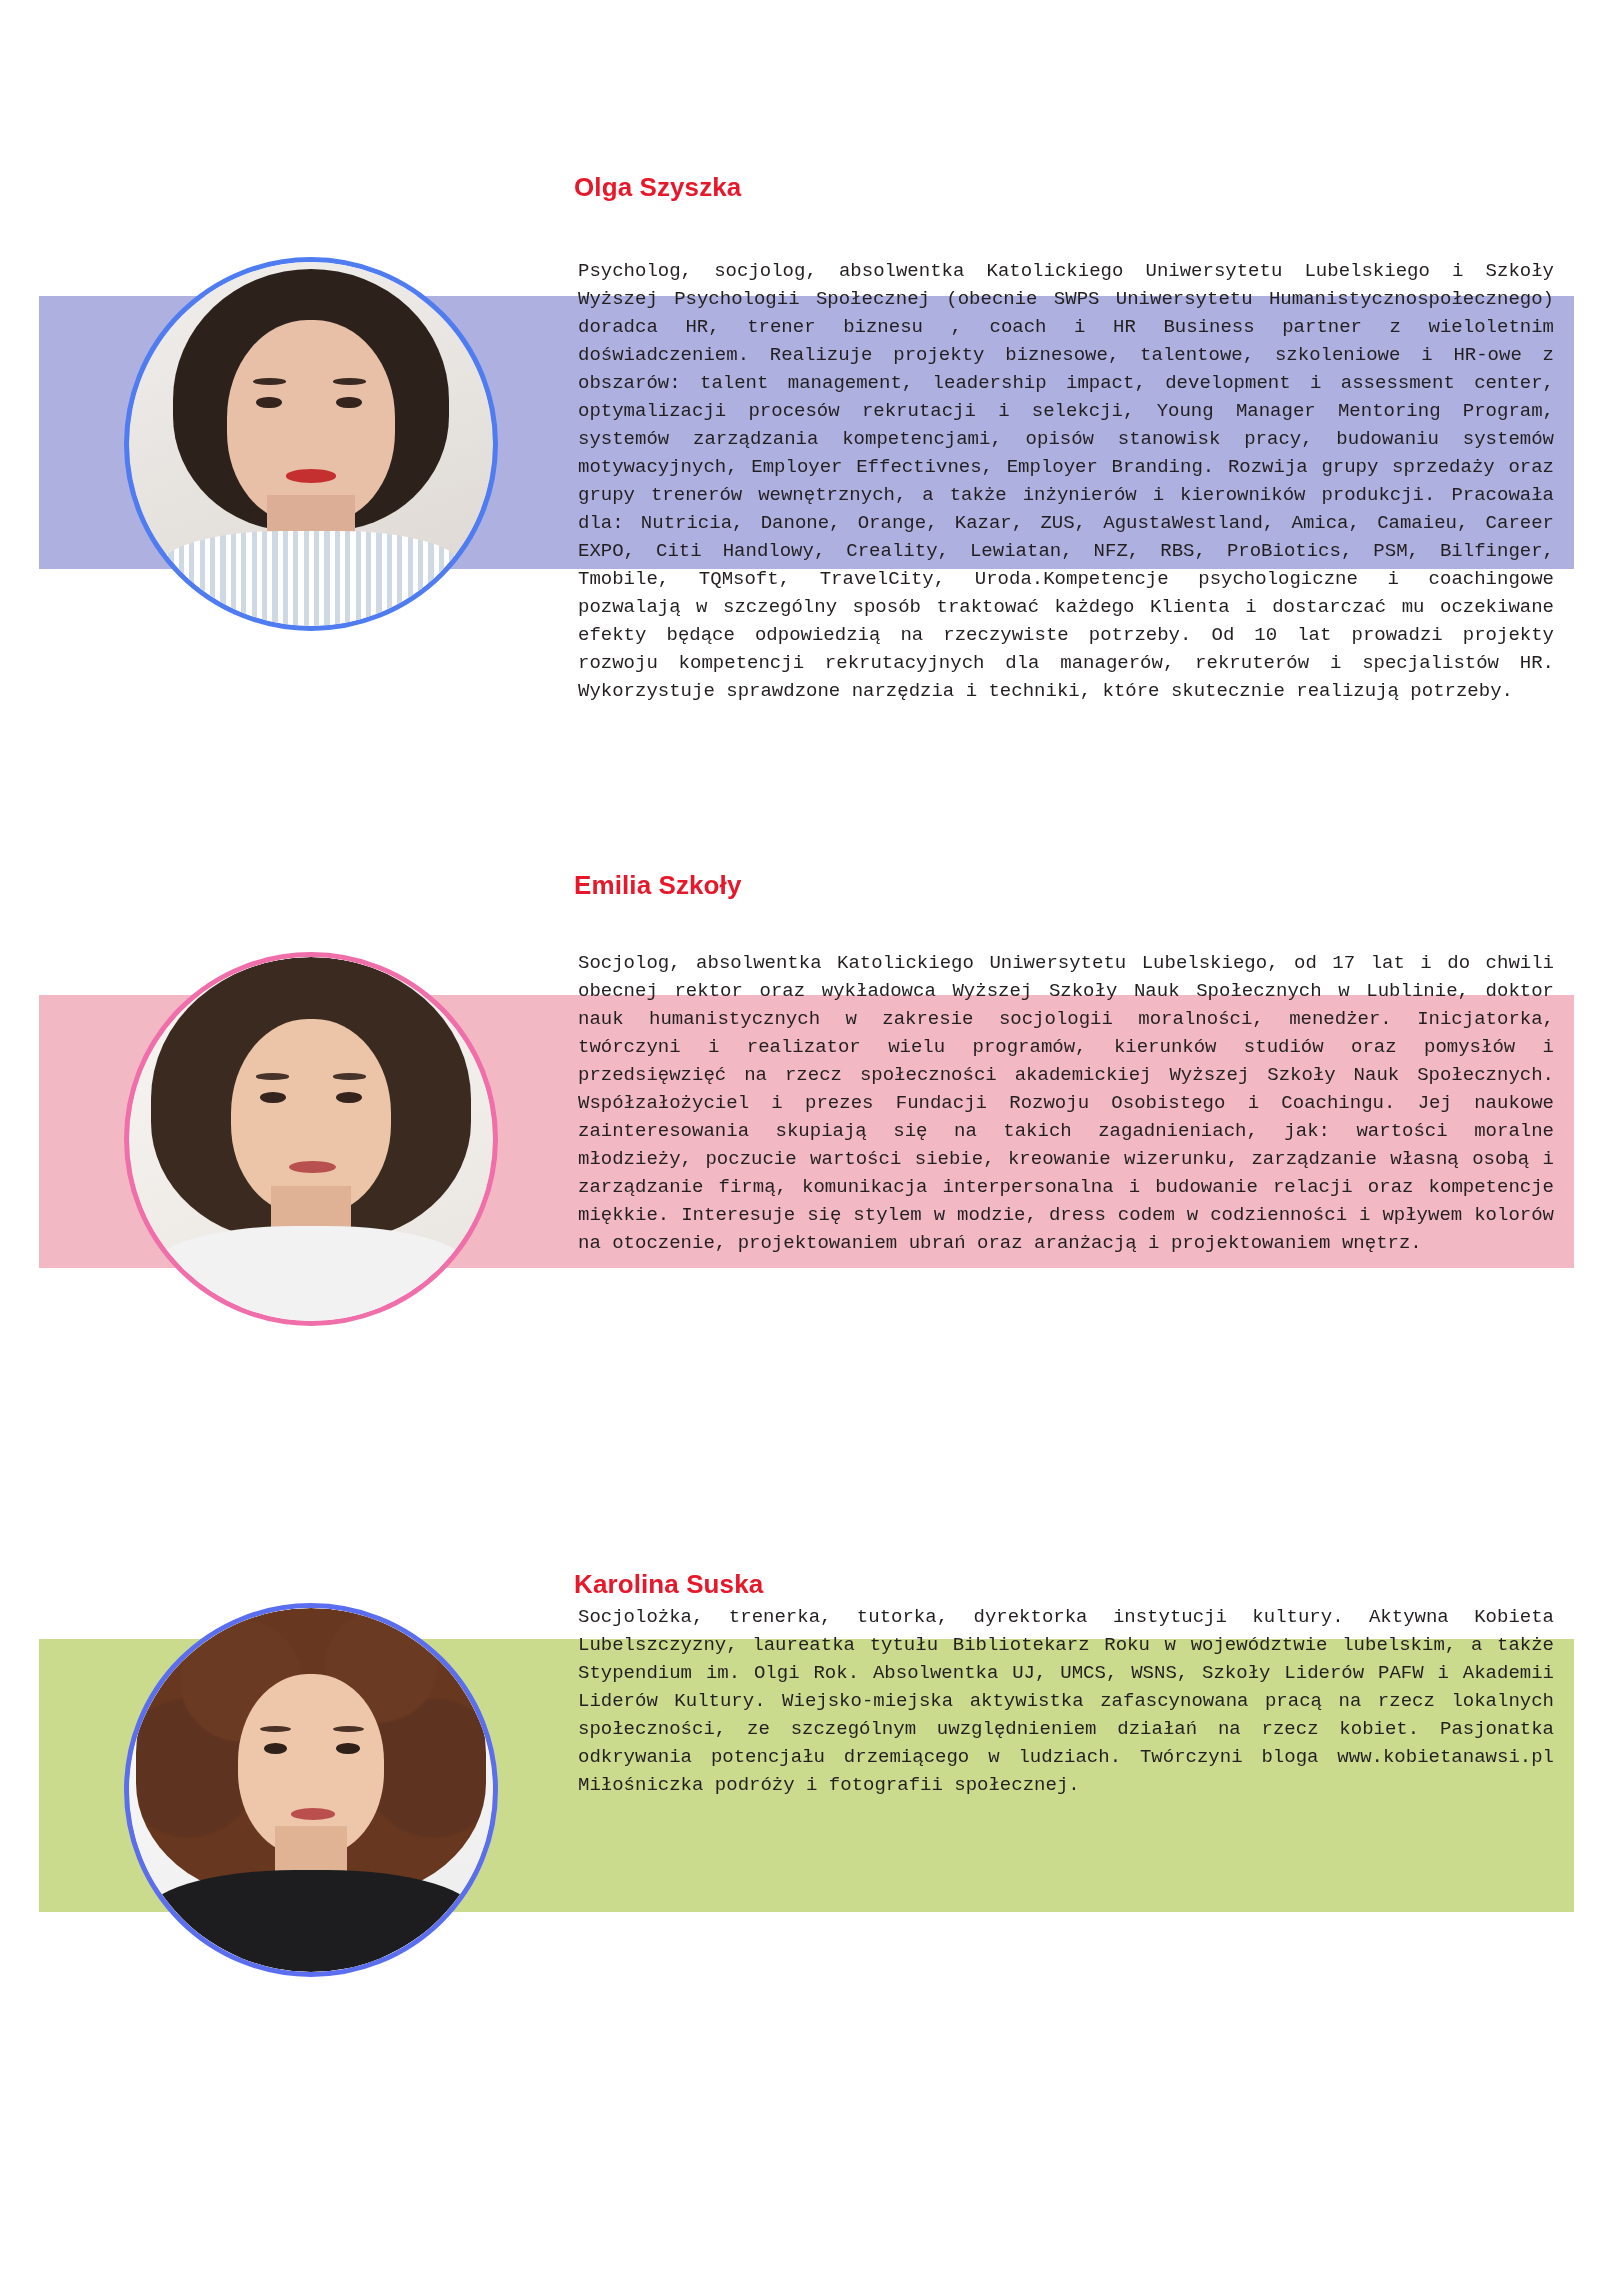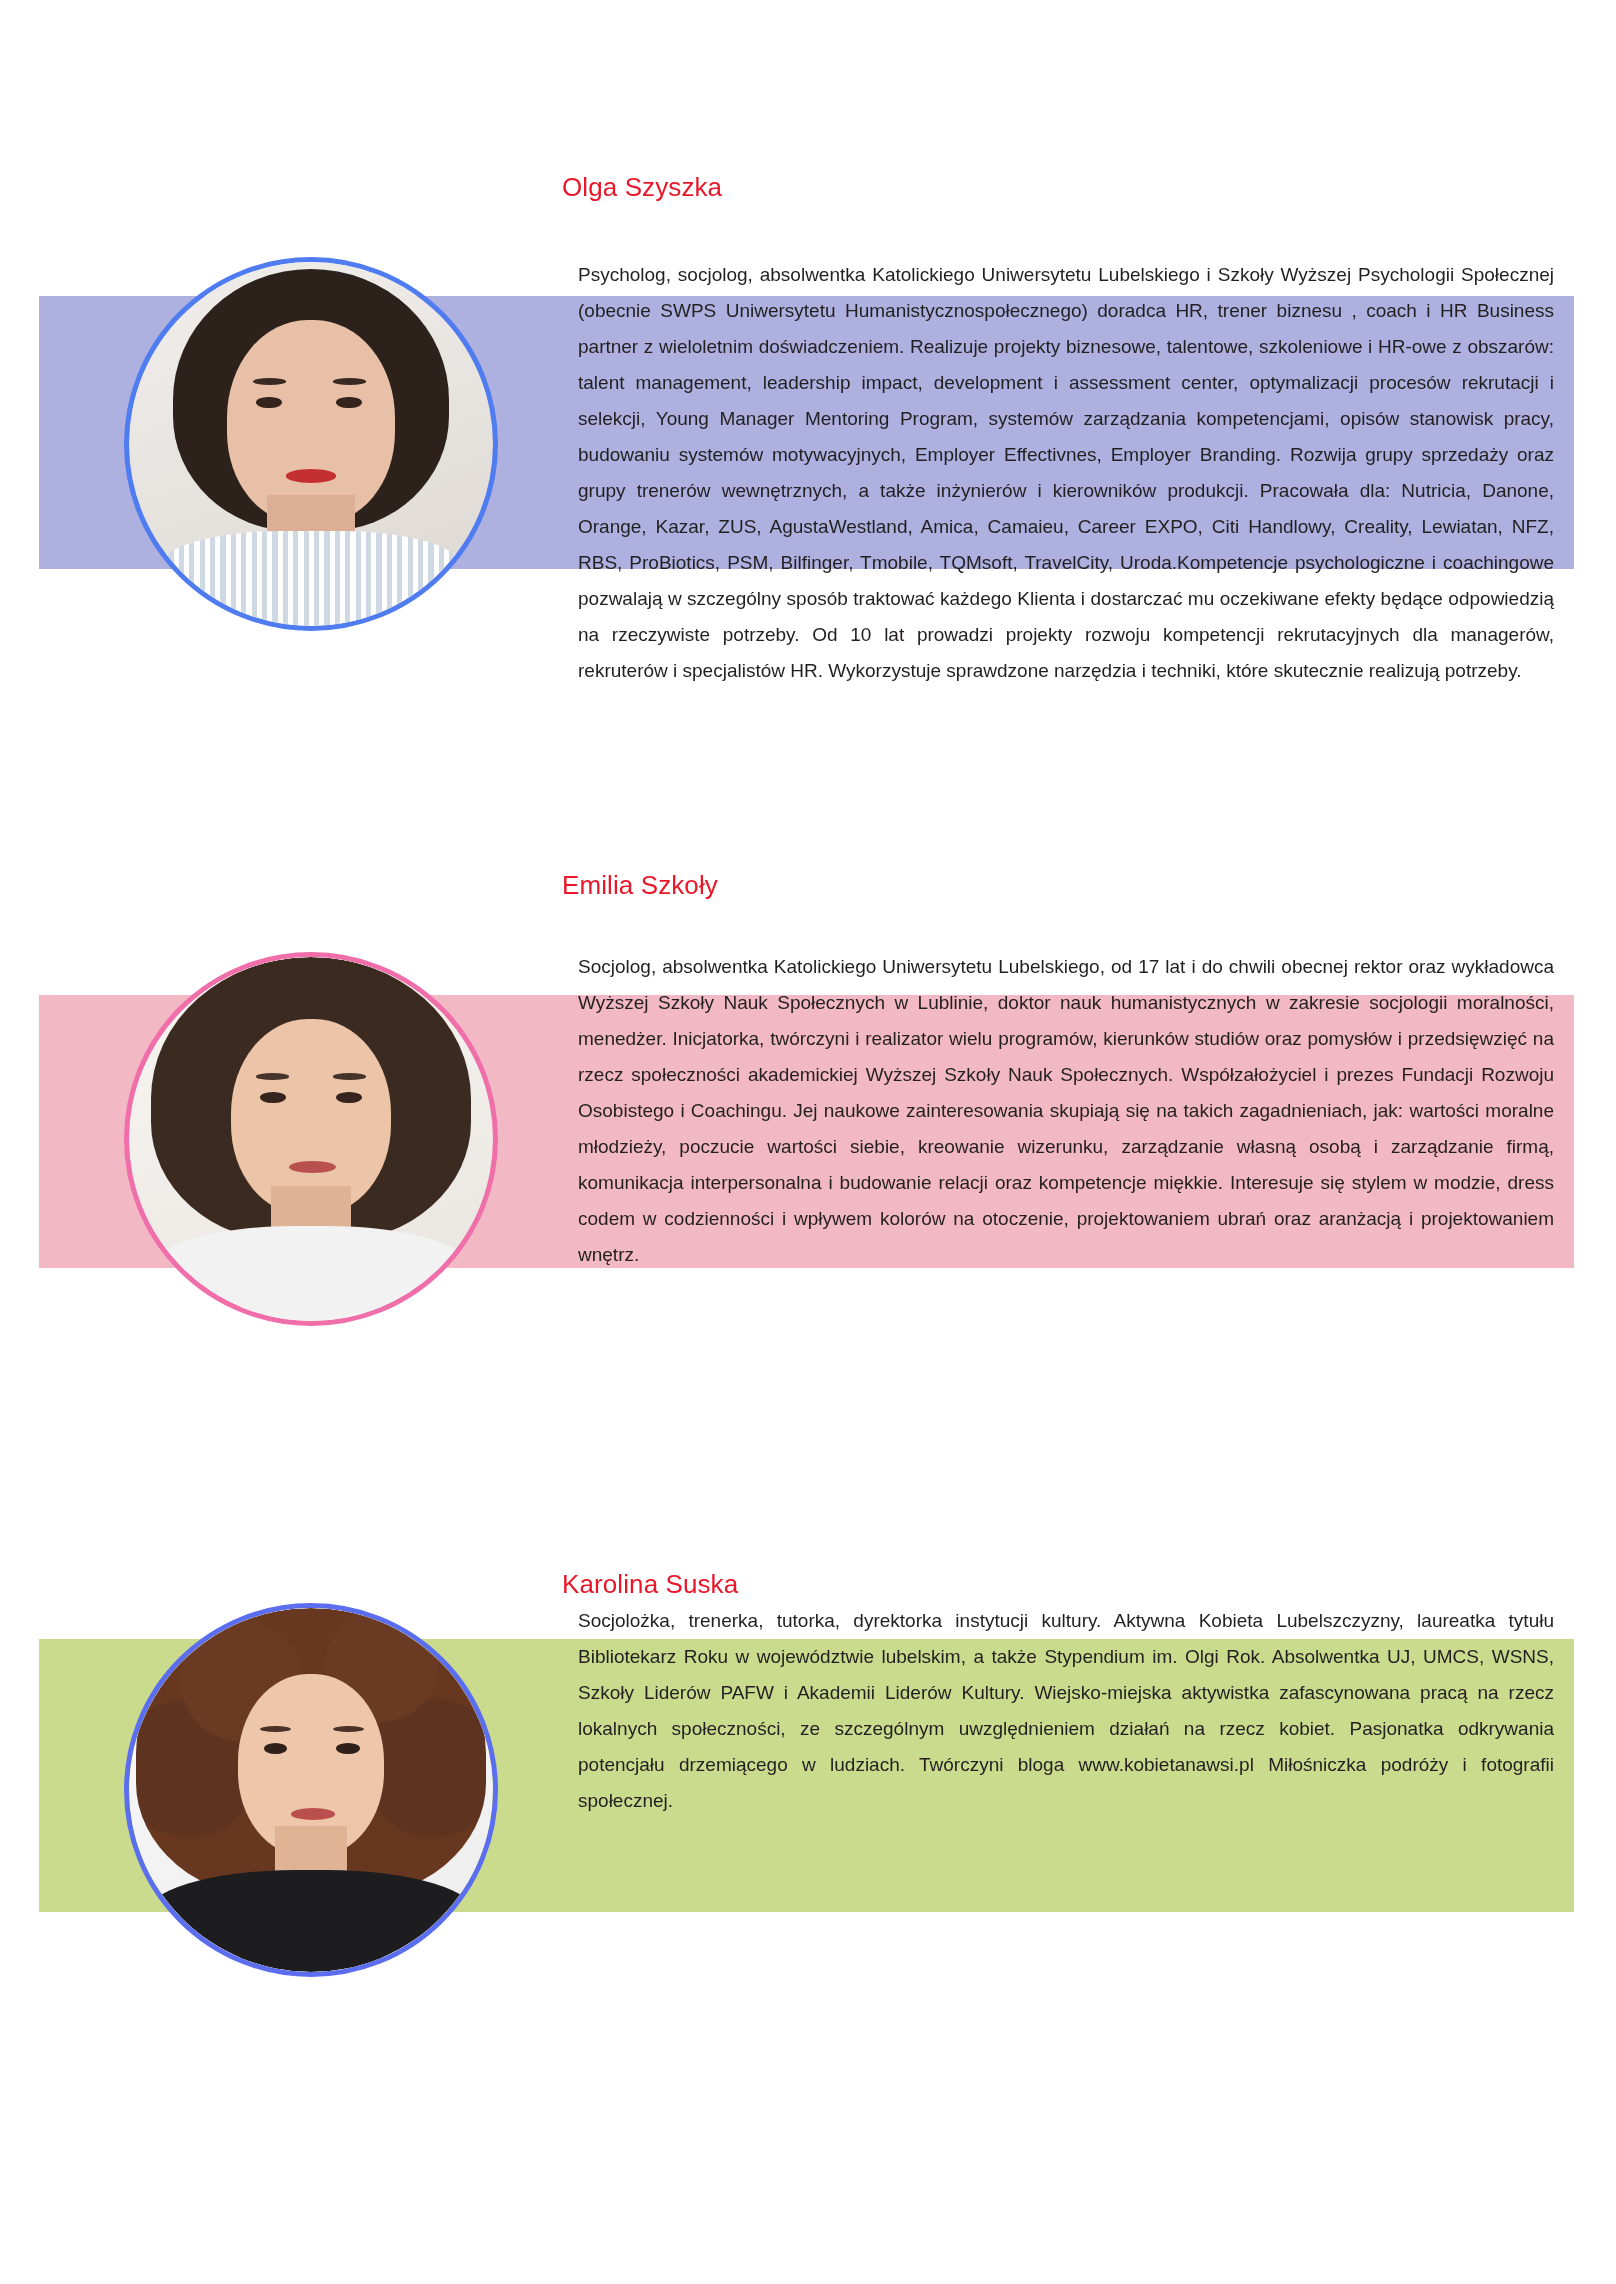--- a/index.html
+++ b/index.html
@@ -48,39 +48,40 @@
   .photo {
     width: 100%;
     height: 100%;
     border-radius: 50%;
     position: relative;
     overflow: hidden;
   }
 
   .name {
     position: absolute;
-    left: 562px;
+    left: 574px;
     z-index: 4;
     color: #e8172a;
     font-size: 26px;
-    font-weight: normal;
+    font-weight: bold;
     letter-spacing: 0.1px;
     white-space: nowrap;
   }
 
   .bio {
     position: absolute;
     left: 578px;
     width: 976px;
     z-index: 4;
     color: #231f20;
     font-size: 19px;
-    line-height: 36px;
+    line-height: 28px;
     text-align: justify;
     text-justify: inter-word;
+    font-family: Liberation Mono, monospace;
   }
 
   
   .pbg { position: absolute; inset: 0; }
 
   
   .p1 .pbg { background: linear-gradient(160deg,#f0eeec 0%, #e6e2de 55%, #dcd6d2 100%); }
   .p1 .hair {
     position: absolute; left: 12%; top: 2%; width: 76%; height: 72%;
     background: #2d211c; border-radius: 50% 50% 44% 44%;

